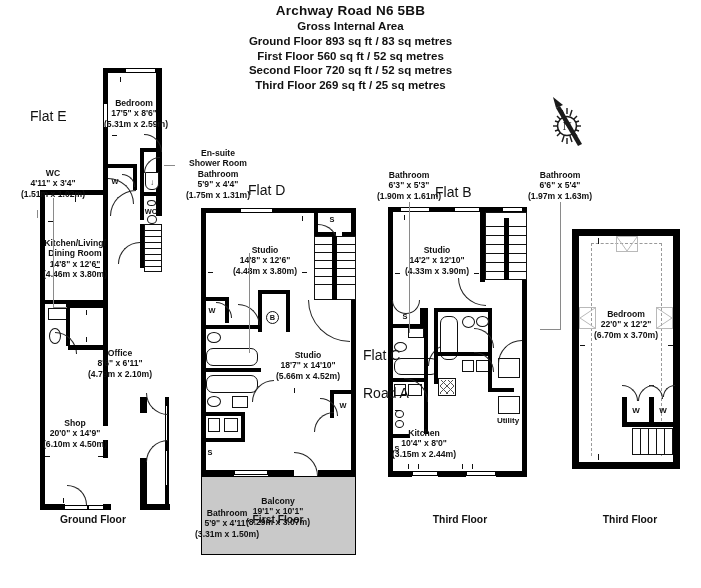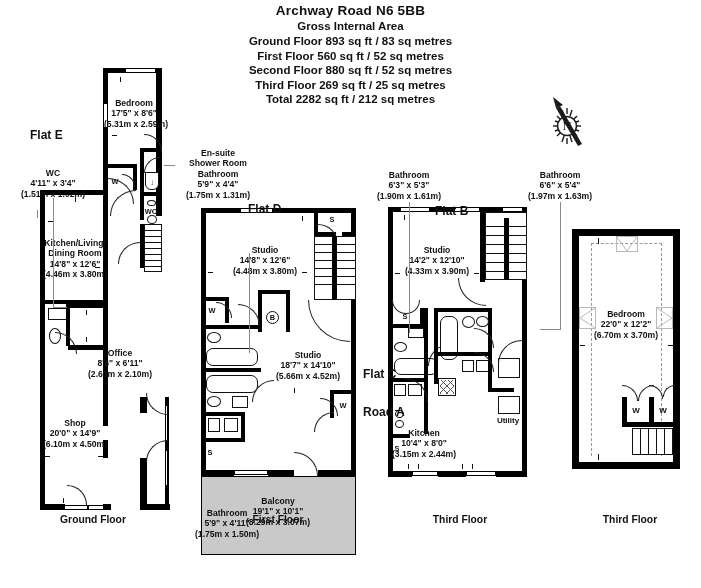--- a/index.html
+++ b/index.html
@@ -142,25 +142,24 @@
     line-height: 10.4px;
     font-weight: bold;
     color: #111;
     white-space: nowrap;
   }
   .lbl .nm { display: block; }
   .lbl .d1 { display: block; }
   .lbl .d2 { display: block; }
   .flat-lbl {
     position: absolute;
-    font-size: 12px;
-    font-weight: bold;
+    font-size: 14px;
+    font-weight: normal;
     color: #111;
     white-space: nowrap;
-    margin-top: 20px;
   }
   .tiny {
     position: absolute;
     font-size: 7.4px;
     font-weight: bold;
     color: #111;
     text-align: center;
     white-space: nowrap;
   }
   .tiny-circ {
@@ -199,23 +198,22 @@
 </head>
 <body>
 
 <div id="page">
 
   <div class="header">
     <div class="addr">Archway Road N6 5BB</div>
     <div class="gia">Gross Internal Area</div>
     <div class="line">Ground Floor 893 sq ft / 83 sq metres</div>
     <div class="line">First Floor 560 sq ft / 52 sq metres</div>
-    <div class="line">Second Floor 880 sq ft / 52 sq metres</div>
+    <div class="line">Second Floor 720 sq ft / 52 sq metres</div>
     <div class="line">Third Floor 269 sq ft / 25 sq metres</div>
-    <div class="line">Total 2282 sq ft / 212 sq metres</div>
   </div>
 
   <div class="compass">
     <svg width="58" height="62" viewBox="0 0 58 62">
       <g fill="#1a1a1a">
 
         <g stroke="#1a1a1a" stroke-width="1.4">
           <line x1="29" y1="16" x2="29" y2="22"></line>
           <line x1="29" y1="46" x2="29" y2="52"></line>
           <line x1="15" y1="34" x2="21" y2="34"></line>
@@ -364,21 +362,21 @@
     <span class="nm">Shower Room</span>
     <span class="nm">Bathroom</span>
     <span class="d1">5'9" x 4'4"</span>
     <span class="d2">(1.75m x 1.31m)</span>
   </div>
   <div class="leader" style="left:164px; top:165px; width:11px; height:1px;"></div>
 
   <div class="lbl" style="left:78px; top:348px; width:84px;">
     <span class="nm">Office</span>
     <span class="d1">8'6" x 6'11"</span>
-    <span class="d2">(2.60m x 2.10m)</span>
+    <span class="d2">(4.79m x 2.10m)</span>
   </div>
 
   <div class="floor-caption" style="left:38px; top:514px; width:110px;">Ground Floor</div>
 
   <div class="plan" style="left:190px; top:60px; width:180px; height:455px;">
 
     <div class="w" style="left:11px; top:148px; width:5px; height:268px;"></div>
     <div class="w" style="left:11px; top:148px; width:39px; height:5px;"></div>
     <div class="win" style="left:50px; top:148px; width:33px; height:5px;"></div>
     <div class="w" style="left:83px; top:148px; width:83px; height:5px;"></div>
@@ -470,21 +468,21 @@
       <span class="d1">19'1" x 10'1"</span>
       <span class="d2">(8.29m x 3.07m)</span>
     </div>
   </div>
 
   <div class="flat-lbl" style="left:248px; top:182px;">Flat D</div>
   <div class="leader" style="left:249px; top:253px; width:1px; height:100px;"></div>
   <div class="lbl" style="left:193px; top:508px; width:68px;">
     <span class="nm">Bathroom</span>
     <span class="d1">5'9" x 4'11"</span>
-    <span class="d2">(1.75m x 1.50m)</span>
+    <span class="d2">(3.31m x 1.50m)</span>
   </div>
   <div class="floor-caption" style="left:228px; top:514px; width:100px;">First Floor</div>
 
   <div class="plan" style="left:370px; top:60px; width:180px; height:455px;">
 
     <div class="w" style="left:18px; top:147px; width:5px; height:270px;"></div>
     <div class="w" style="left:18px; top:147px; width:12px; height:5px;"></div>
     <div class="win" style="left:30px; top:147px; width:30px; height:5px;"></div>
     <div class="w" style="left:60px; top:147px; width:24px; height:5px;"></div>
     <div class="win" style="left:84px; top:147px; width:26px; height:5px;"></div>

